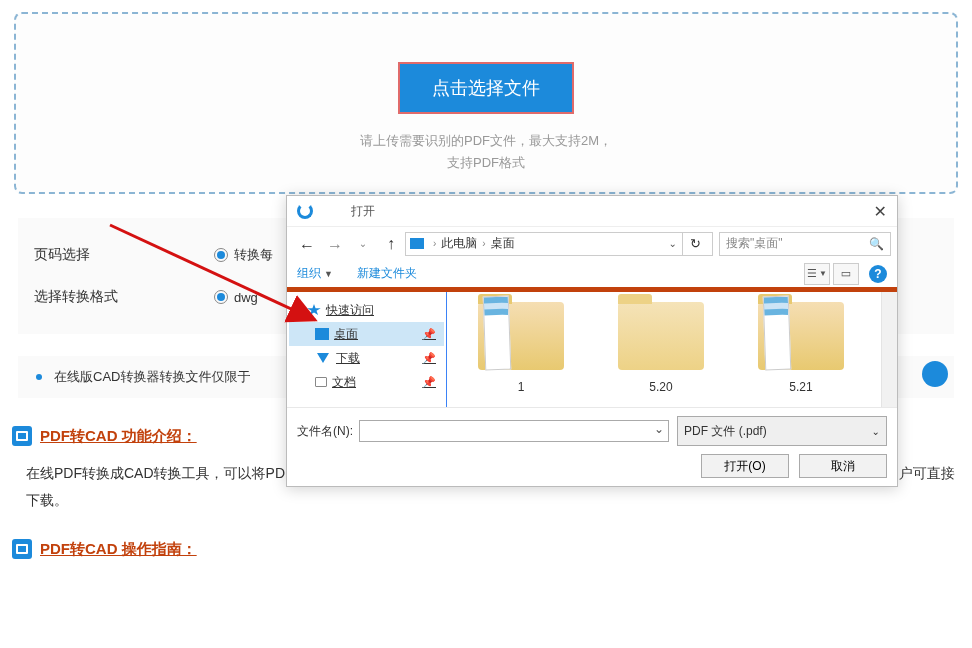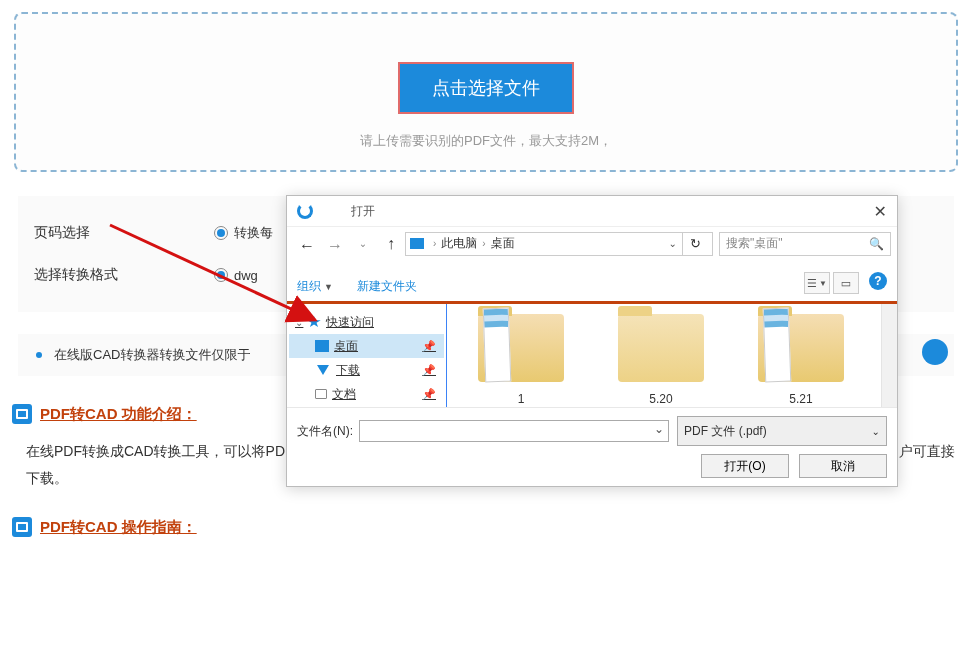--- a/index.html
+++ b/index.html
@@ -81,21 +81,21 @@
 .nav-arrow { width: 28px; text-align: center; color: #888; font-size: 16px; cursor: pointer; }
 .nav-arrow.enabled { color: #333; }
 .addr-bar { flex: 1; border: 1px solid #ccc; height: 24px; display: flex; align-items: center; padding: 0 4px; font-size: 12px; }
 .addr-icon { width: 14px; height: 11px; background: #1c8adb; margin-right: 4px; }
 .addr-sep { margin: 0 5px; color: #888; font-size: 10px; }
 .addr-drop { margin-left: auto; color: #555; font-size: 10px; padding: 0 5px; }
 .addr-refresh { width: 26px; text-align: center; border-left: 1px solid #ccc; height: 100%; display:flex; align-items:center; justify-content:center; font-size: 13px; }
 .search-box { width: 172px; border: 1px solid #ccc; height: 24px; margin-left: 6px; display: flex; align-items: center; padding: 0 6px; font-size: 12px; color: #888; }
 .search-icon-r { margin-left: auto; }
 
-.dlg-toolbar { display: flex; height: 32px; border-bottom: 3px solid #c2410c; padding: 0 10px; background: #fff; margin-top: 12px; }
+.dlg-toolbar { display: flex; align-items: center; height: 32px; border-bottom: 5px solid #c2410c; padding: 0 10px; background: #fff; }
 .tool-link { color: #1c8adb; font-size: 12px; margin-right: 24px; cursor: pointer; display: inline-flex; align-items: center; }
 .tool-drop { font-size: 9px; margin-left: 3px; color: #555; }
 .tool-spacer { flex: 1; }
 .view-btn { width: 26px; height: 22px; border: 1px solid #ccc; margin-left: 3px; display: inline-flex; align-items: center; justify-content: center; font-size: 11px; color: #555; background: #f7f7f7; cursor:pointer; }
 .help-btn { width: 18px; height: 18px; border-radius: 50%; background: #1c8adb; color: #fff; display: inline-flex; align-items: center; justify-content: center; margin-left: 10px; font-size: 12px; font-weight: bold; }
 
 .dlg-body { flex: 1; display: flex; min-height: 0; }
 .tree-panel { width: 160px; border-right: 1px solid #3b82f6; padding: 6px 2px; font-size: 12px; overflow: hidden; text-decoration: underline; }
 .tree-item { display: flex; align-items: center; height: 24px; padding-left: 6px; cursor: pointer; white-space: nowrap; }
 .tree-item.indent1 { padding-left: 26px; }
@@ -150,20 +150,21 @@
 }
 </style>
 </head>
 <body>
 
 <div class="upload-area">
   <div>
     <span class="select-file-btn">点击选择文件</span>
   </div>
   <div class="upload-hint">请上传需要识别的PDF文件，最大支持2M，</div>
+  <div class="upload-hint">支持PDF格式</div>
 </div>
 
 <div class="options-panel">
   <div class="option-row">
     <div class="option-label">页码选择</div>
     <label class="radio-opt">
       <span class="radio-circle selected"></span>
       <span>转换每</span>
     </label>
   </div>

